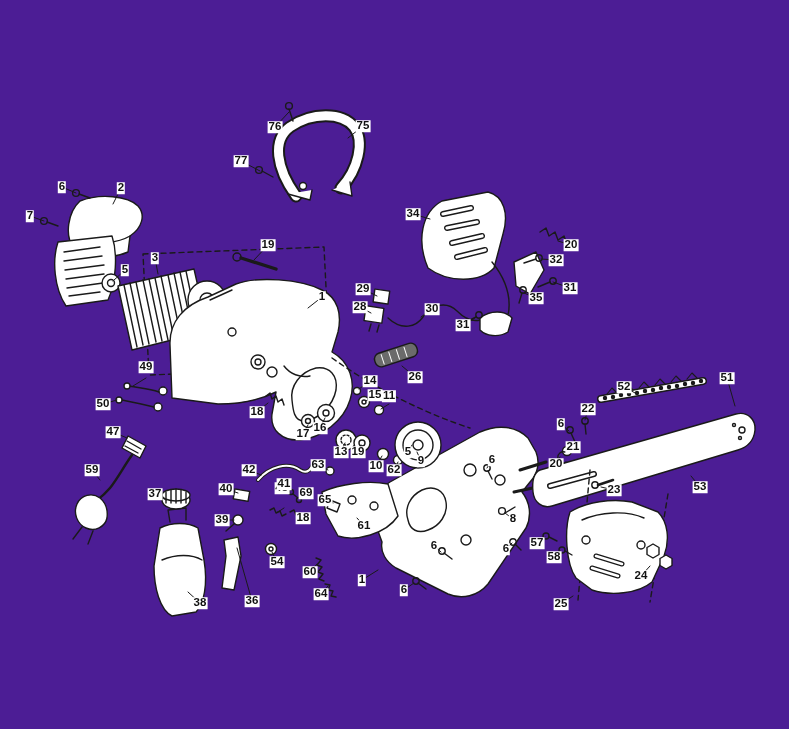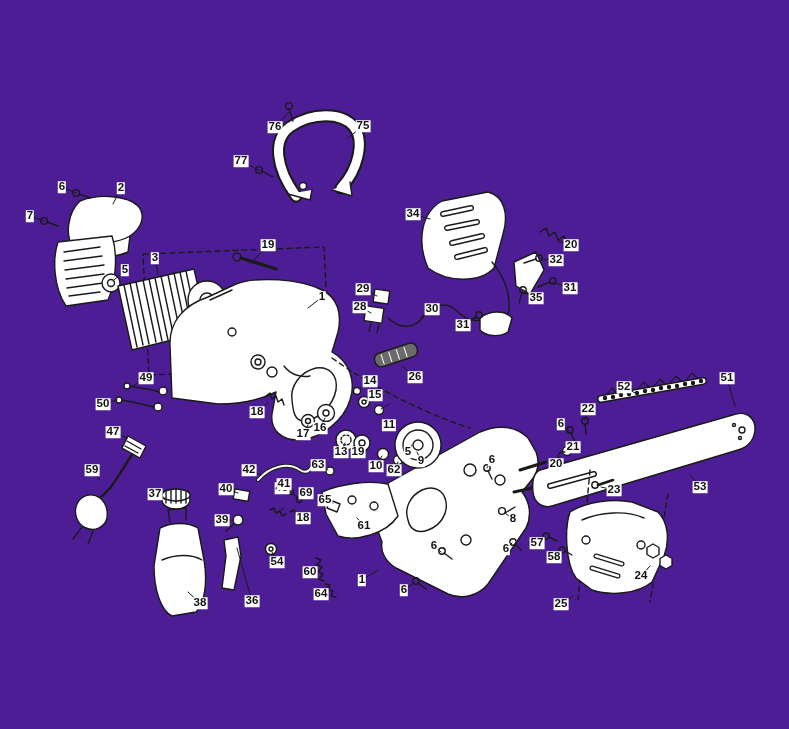--- a/index.html
+++ b/index.html
@@ -420,25 +420,25 @@
       <div class="callout" style="left: 155px; top: 258px;">3</div>
       <div class="callout" style="left: 125px; top: 270px;">5</div>
       <div class="callout" style="left: 570px; top: 288px;">31</div>
       <div class="callout" style="left: 536px; top: 298px;">35</div>
       <div class="callout" style="left: 363px; top: 289px;">29</div>
       <div class="callout" style="left: 360px; top: 307px;">28</div>
       <div class="callout" style="left: 432px; top: 309px;">30</div>
       <div class="callout" style="left: 322px; top: 297px;">1</div>
       <div class="callout" style="left: 463px; top: 325px;">31</div>
       <div class="callout" style="left: 415px; top: 377px; text-align: right;">26</div>
-      <div class="callout" style="left: 146px; top: 378px;">49</div>
+      <div class="callout" style="left: 146px; top: 367px;">49</div>
       <div class="callout" style="left: 103px; top: 404px;">50</div>
       <div class="callout" style="left: 370px; top: 381px;">14</div>
       <div class="callout" style="left: 375px; top: 395px;">15</div>
-      <div class="callout" style="left: 389px; top: 425px; text-align: right;">11</div>
+      <div class="callout" style="left: 389px; top: 396px; text-align: right;">11</div>
       <div class="callout" style="left: 257px; top: 412px;">18</div>
       <div class="callout" style="left: 624px; top: 387px;">52</div>
       <div class="callout" style="left: 727px; top: 378px;">51</div>
       <div class="callout" style="left: 588px; top: 409px;">22</div>
       <div class="callout" style="left: 561px; top: 424px;">6</div>
       <div class="callout" style="left: 573px; top: 447px;">21</div>
       <div class="callout" style="left: 556px; top: 464px;">20</div>
       <div class="callout" style="left: 113px; top: 432px;">47</div>
       <div class="callout" style="left: 303px; top: 434px;">17</div>
       <div class="callout" style="left: 320px; top: 428px;">16</div>

